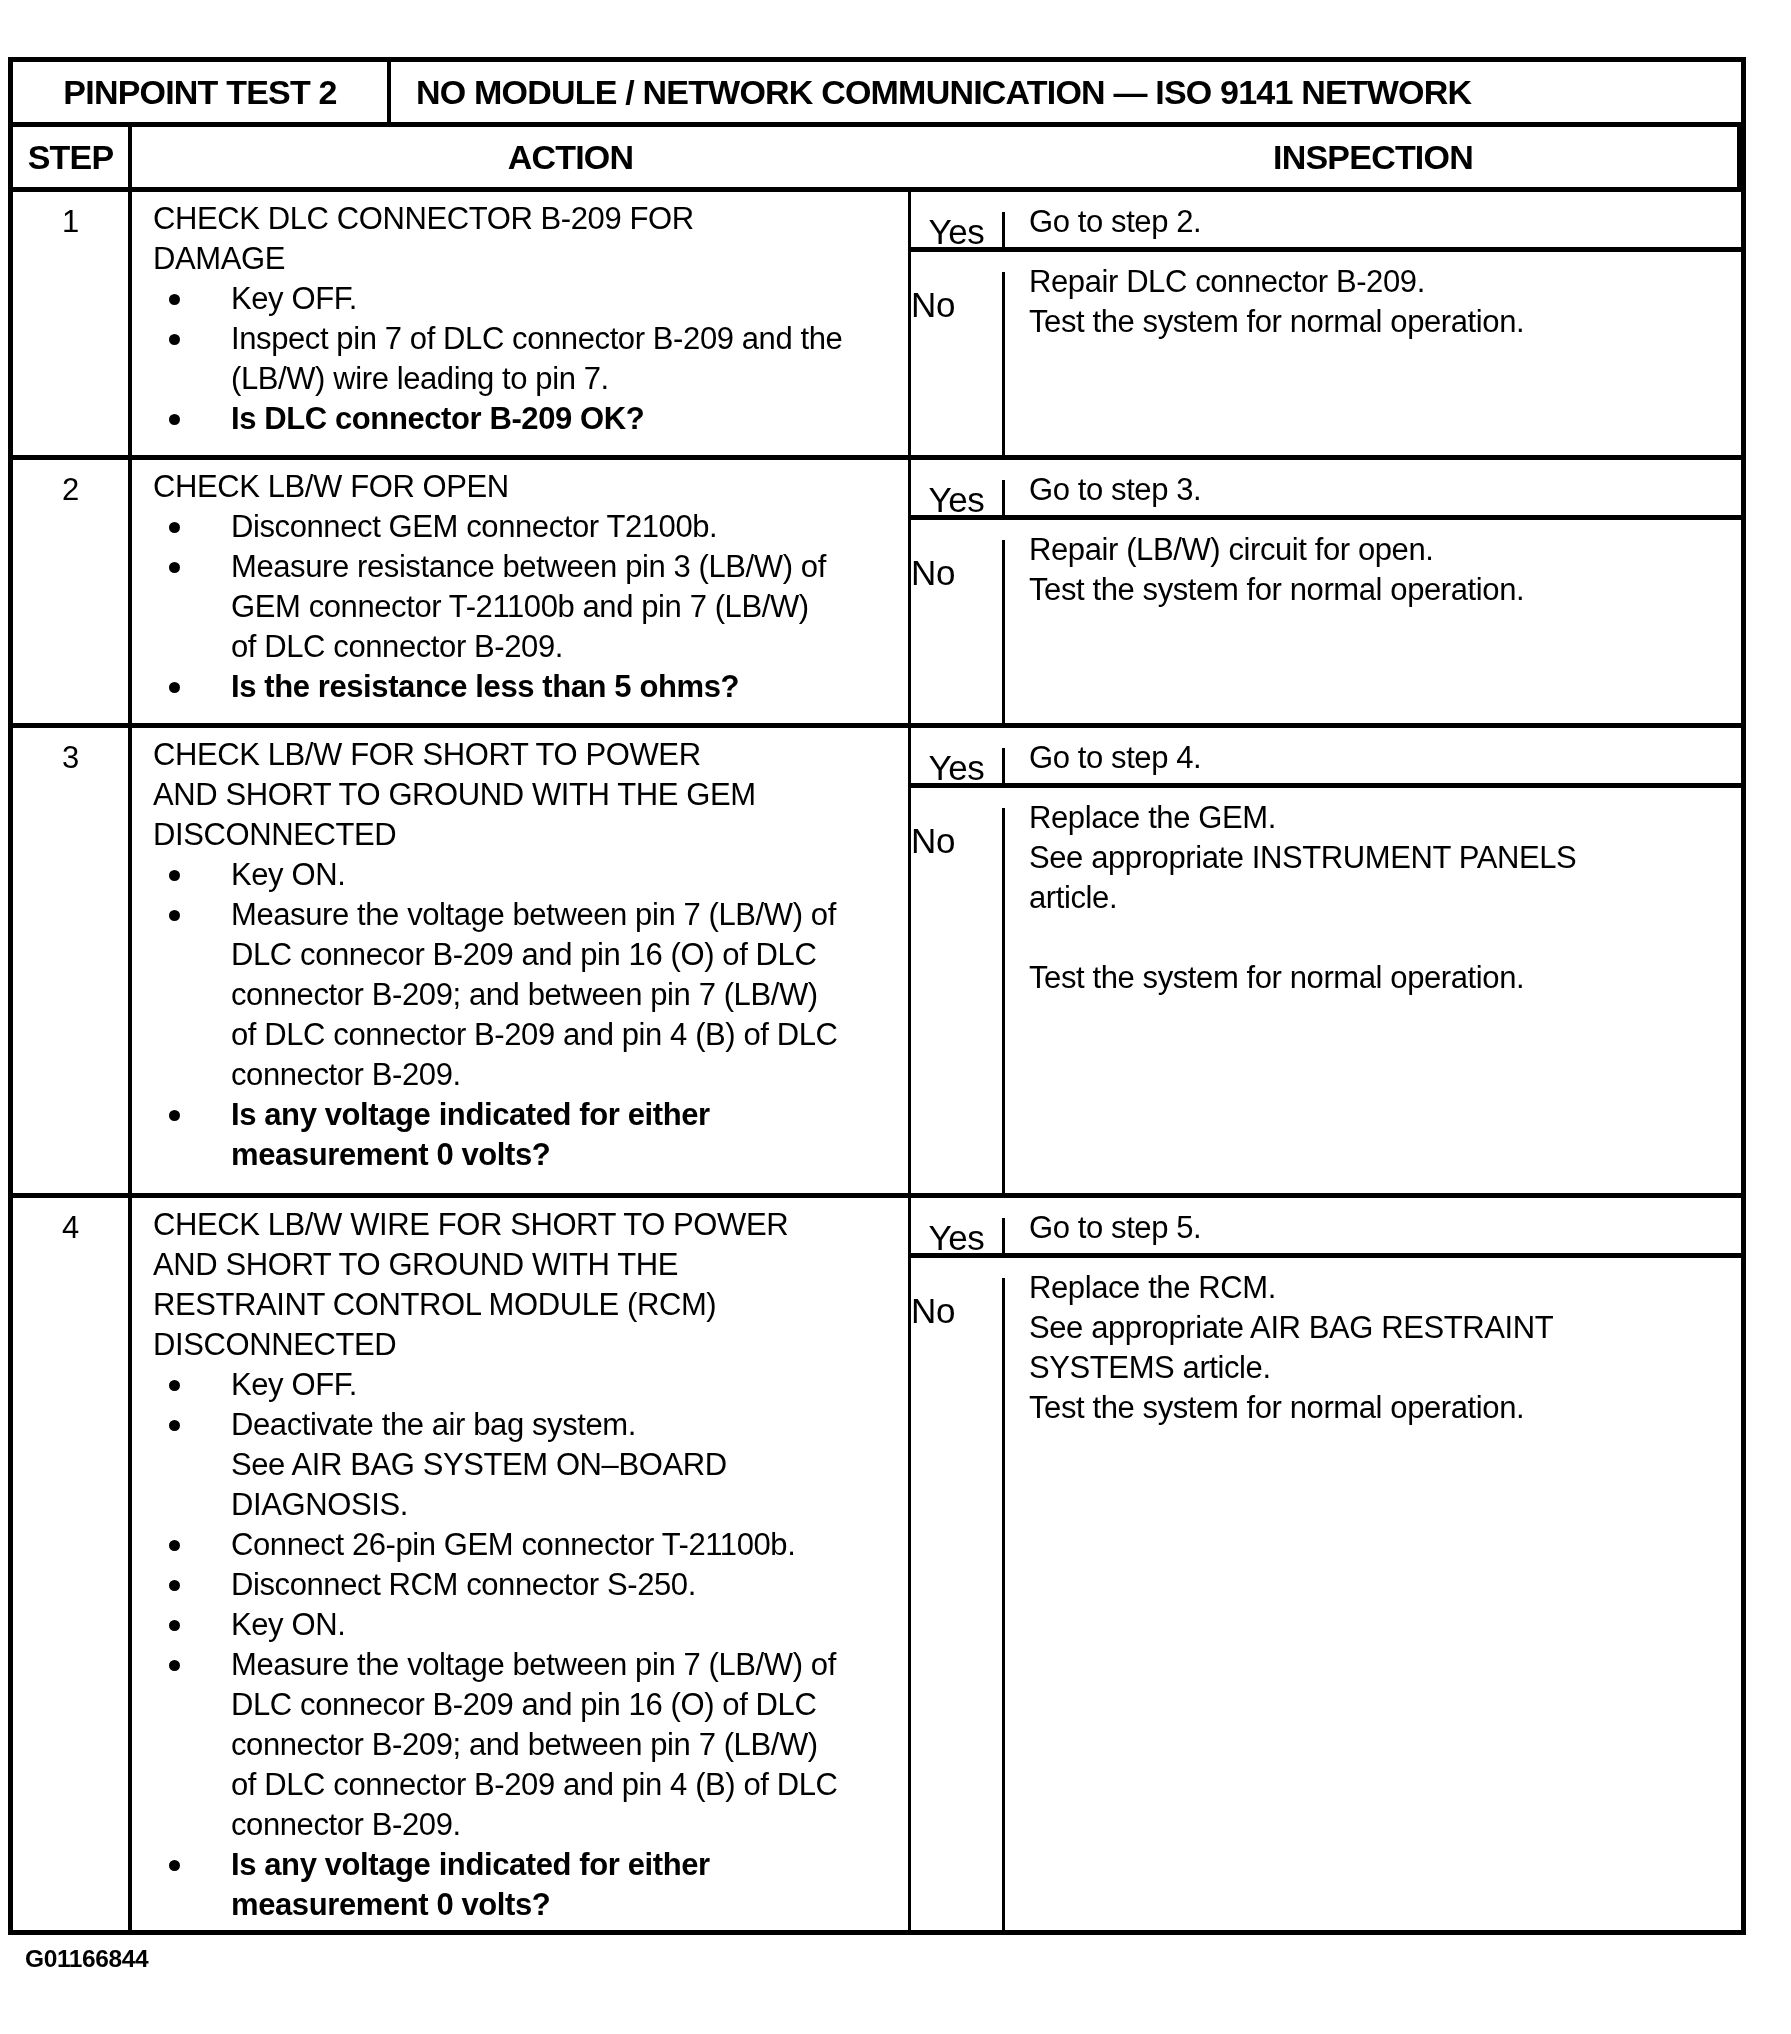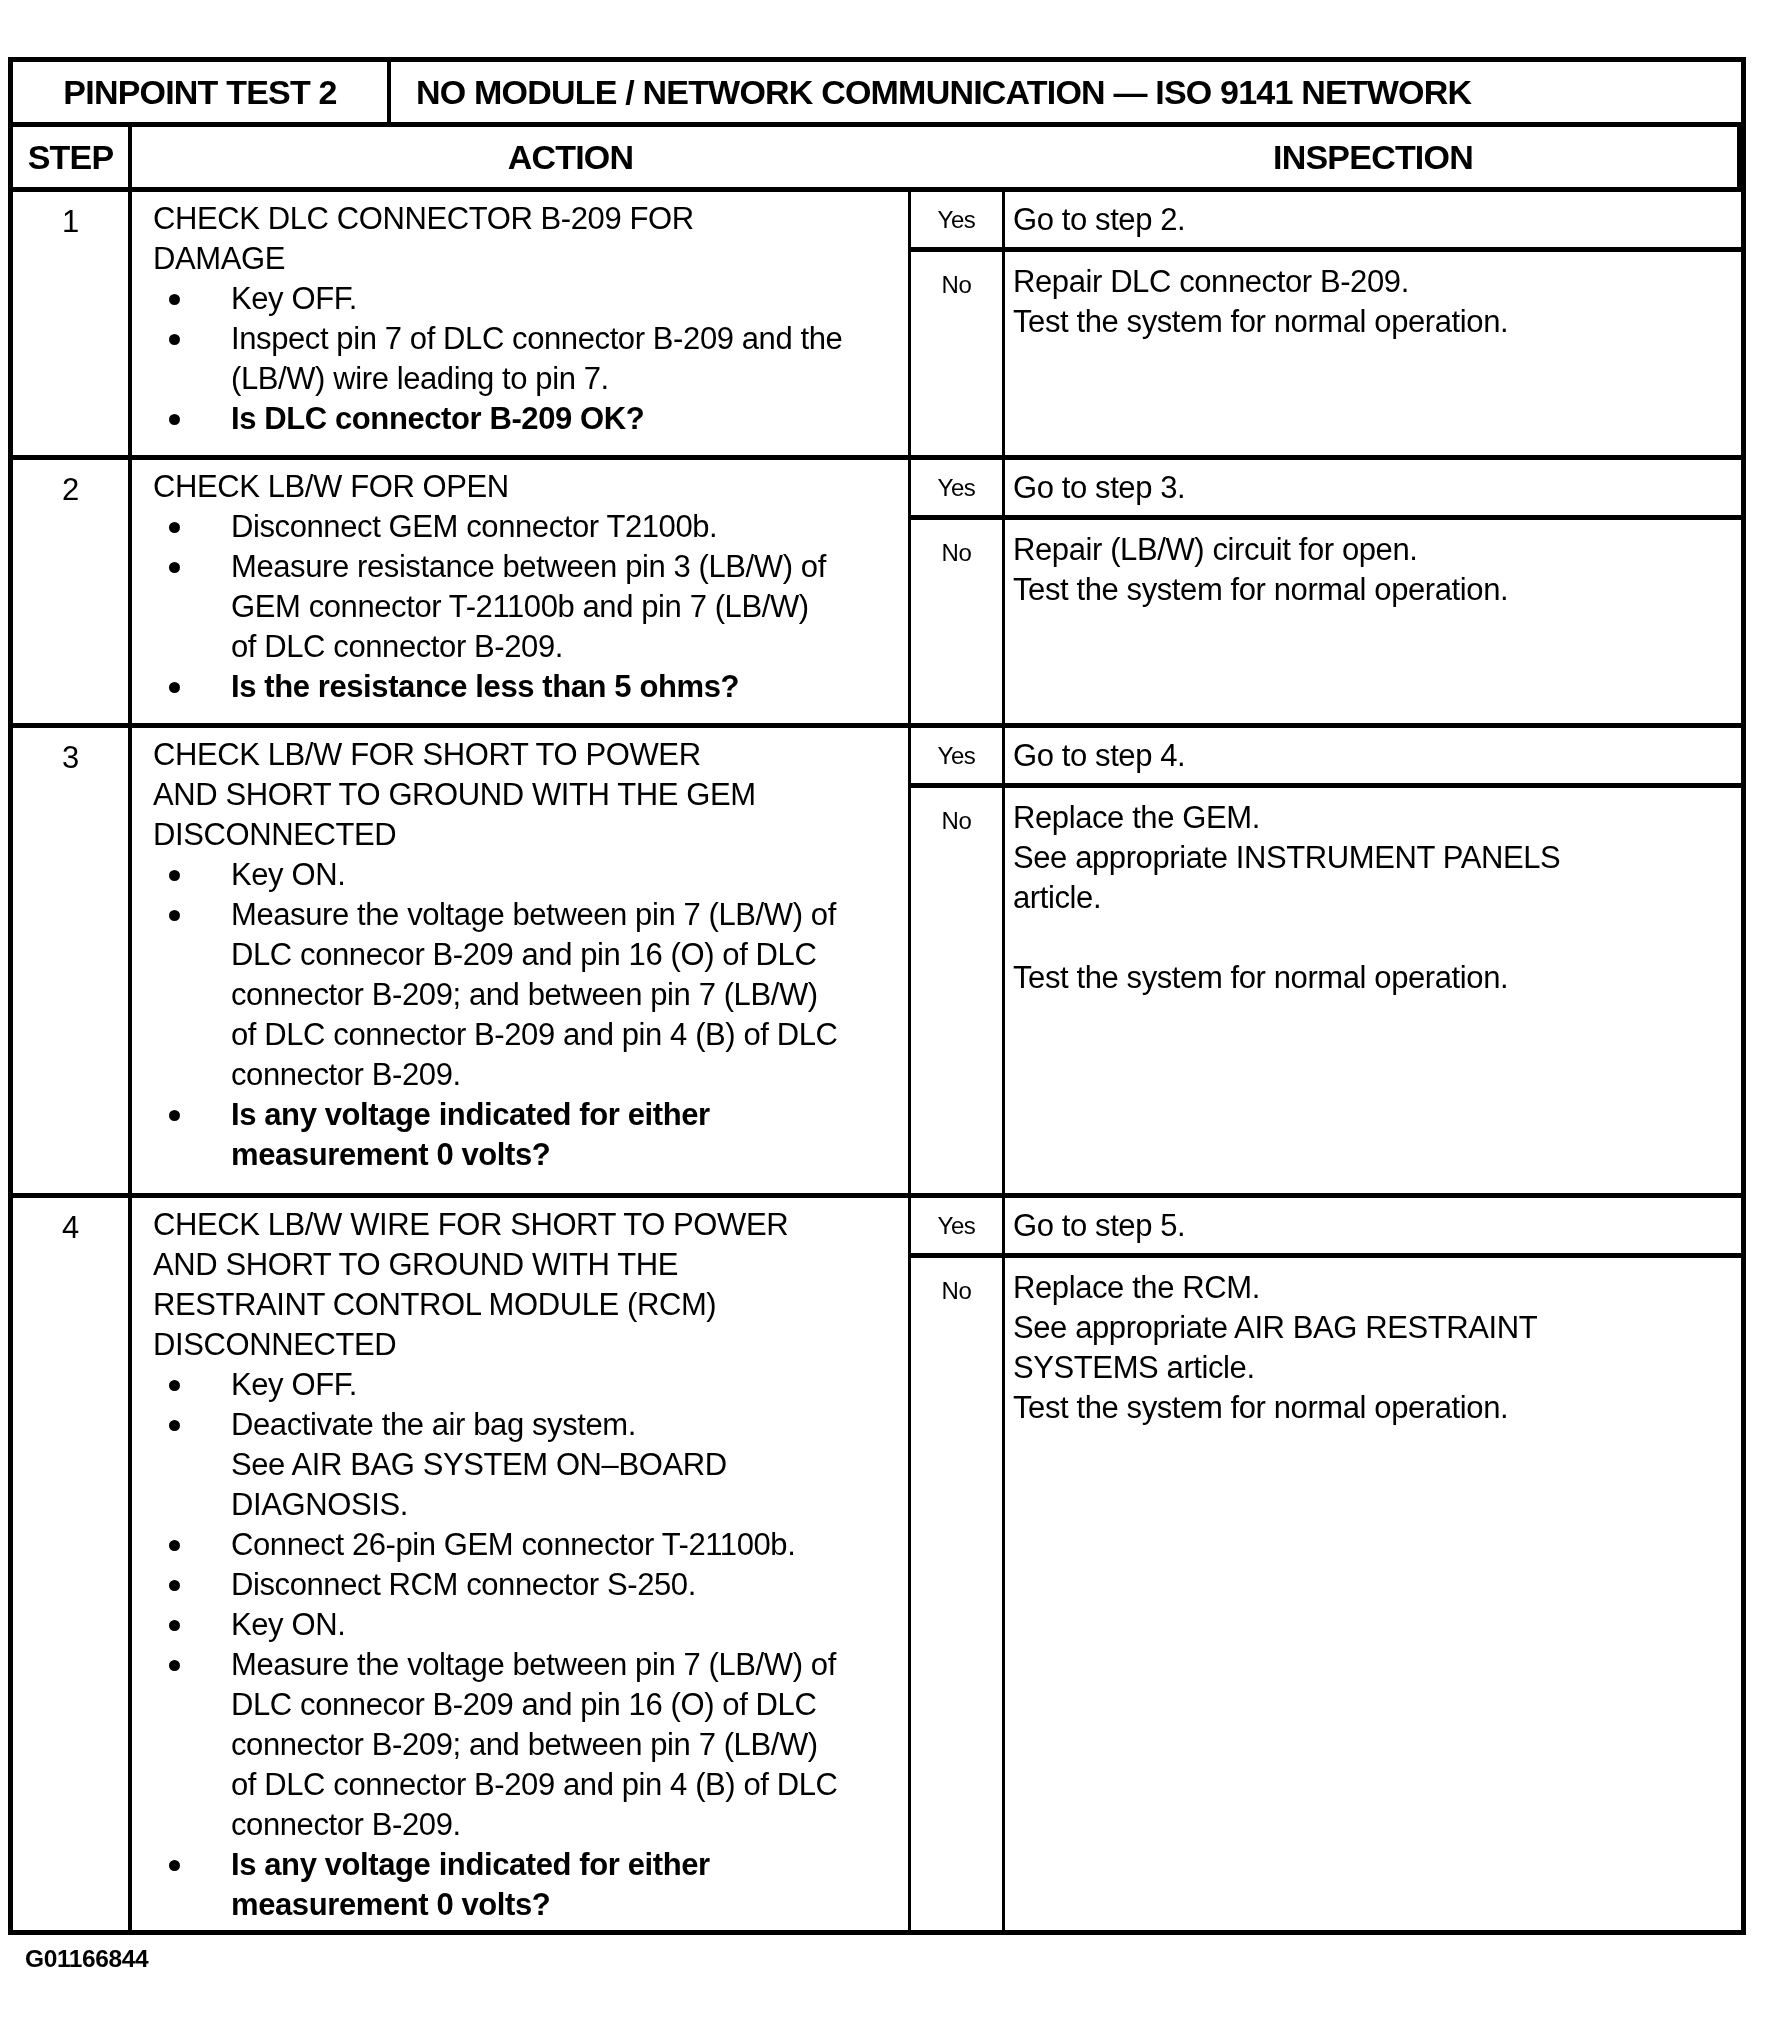--- a/index.html
+++ b/index.html
@@ -63,24 +63,24 @@
   }
   .btext { padding-left:51px; white-space:pre-line; }
   .bullet.bold .btext { font-weight:bold; }
 
   .action-area { display:flex; flex-direction:column; overflow:hidden; }
   .action-sub { display:grid; grid-template-columns:94px 1fr; }
   .yes-sub { flex:none; height:60px; box-sizing:border-box; border-bottom:5px solid #000; }
   .no-sub { flex:1; }
   .yn {
     border-right:3.4px solid #000; box-sizing:border-box;
-    text-align:center; font-size:24px; line-height:40px; letter-spacing:-0.4px;
+    font-size:35px; line-height:40px; letter-spacing:-0.4px;margin-top:20px;
   }
   .action-text {
-    padding-left:8px; padding-right:13.5px;
+    padding-left:24px; padding-right:13.5px;
     font-size:31px; line-height:40px; letter-spacing:-0.4px;
     white-space:pre-line;
   }
   .yes-sub .yn { display:flex; align-items:center; justify-content:center; }
   .yes-sub .action-text { display:flex; align-items:center; white-space:normal; }
   .no-sub .yn { padding-top:13px; }
   .no-sub .action-text { padding-top:10px; }
 
   .figure-label {
     position:absolute; left:25px; top:1945px;

